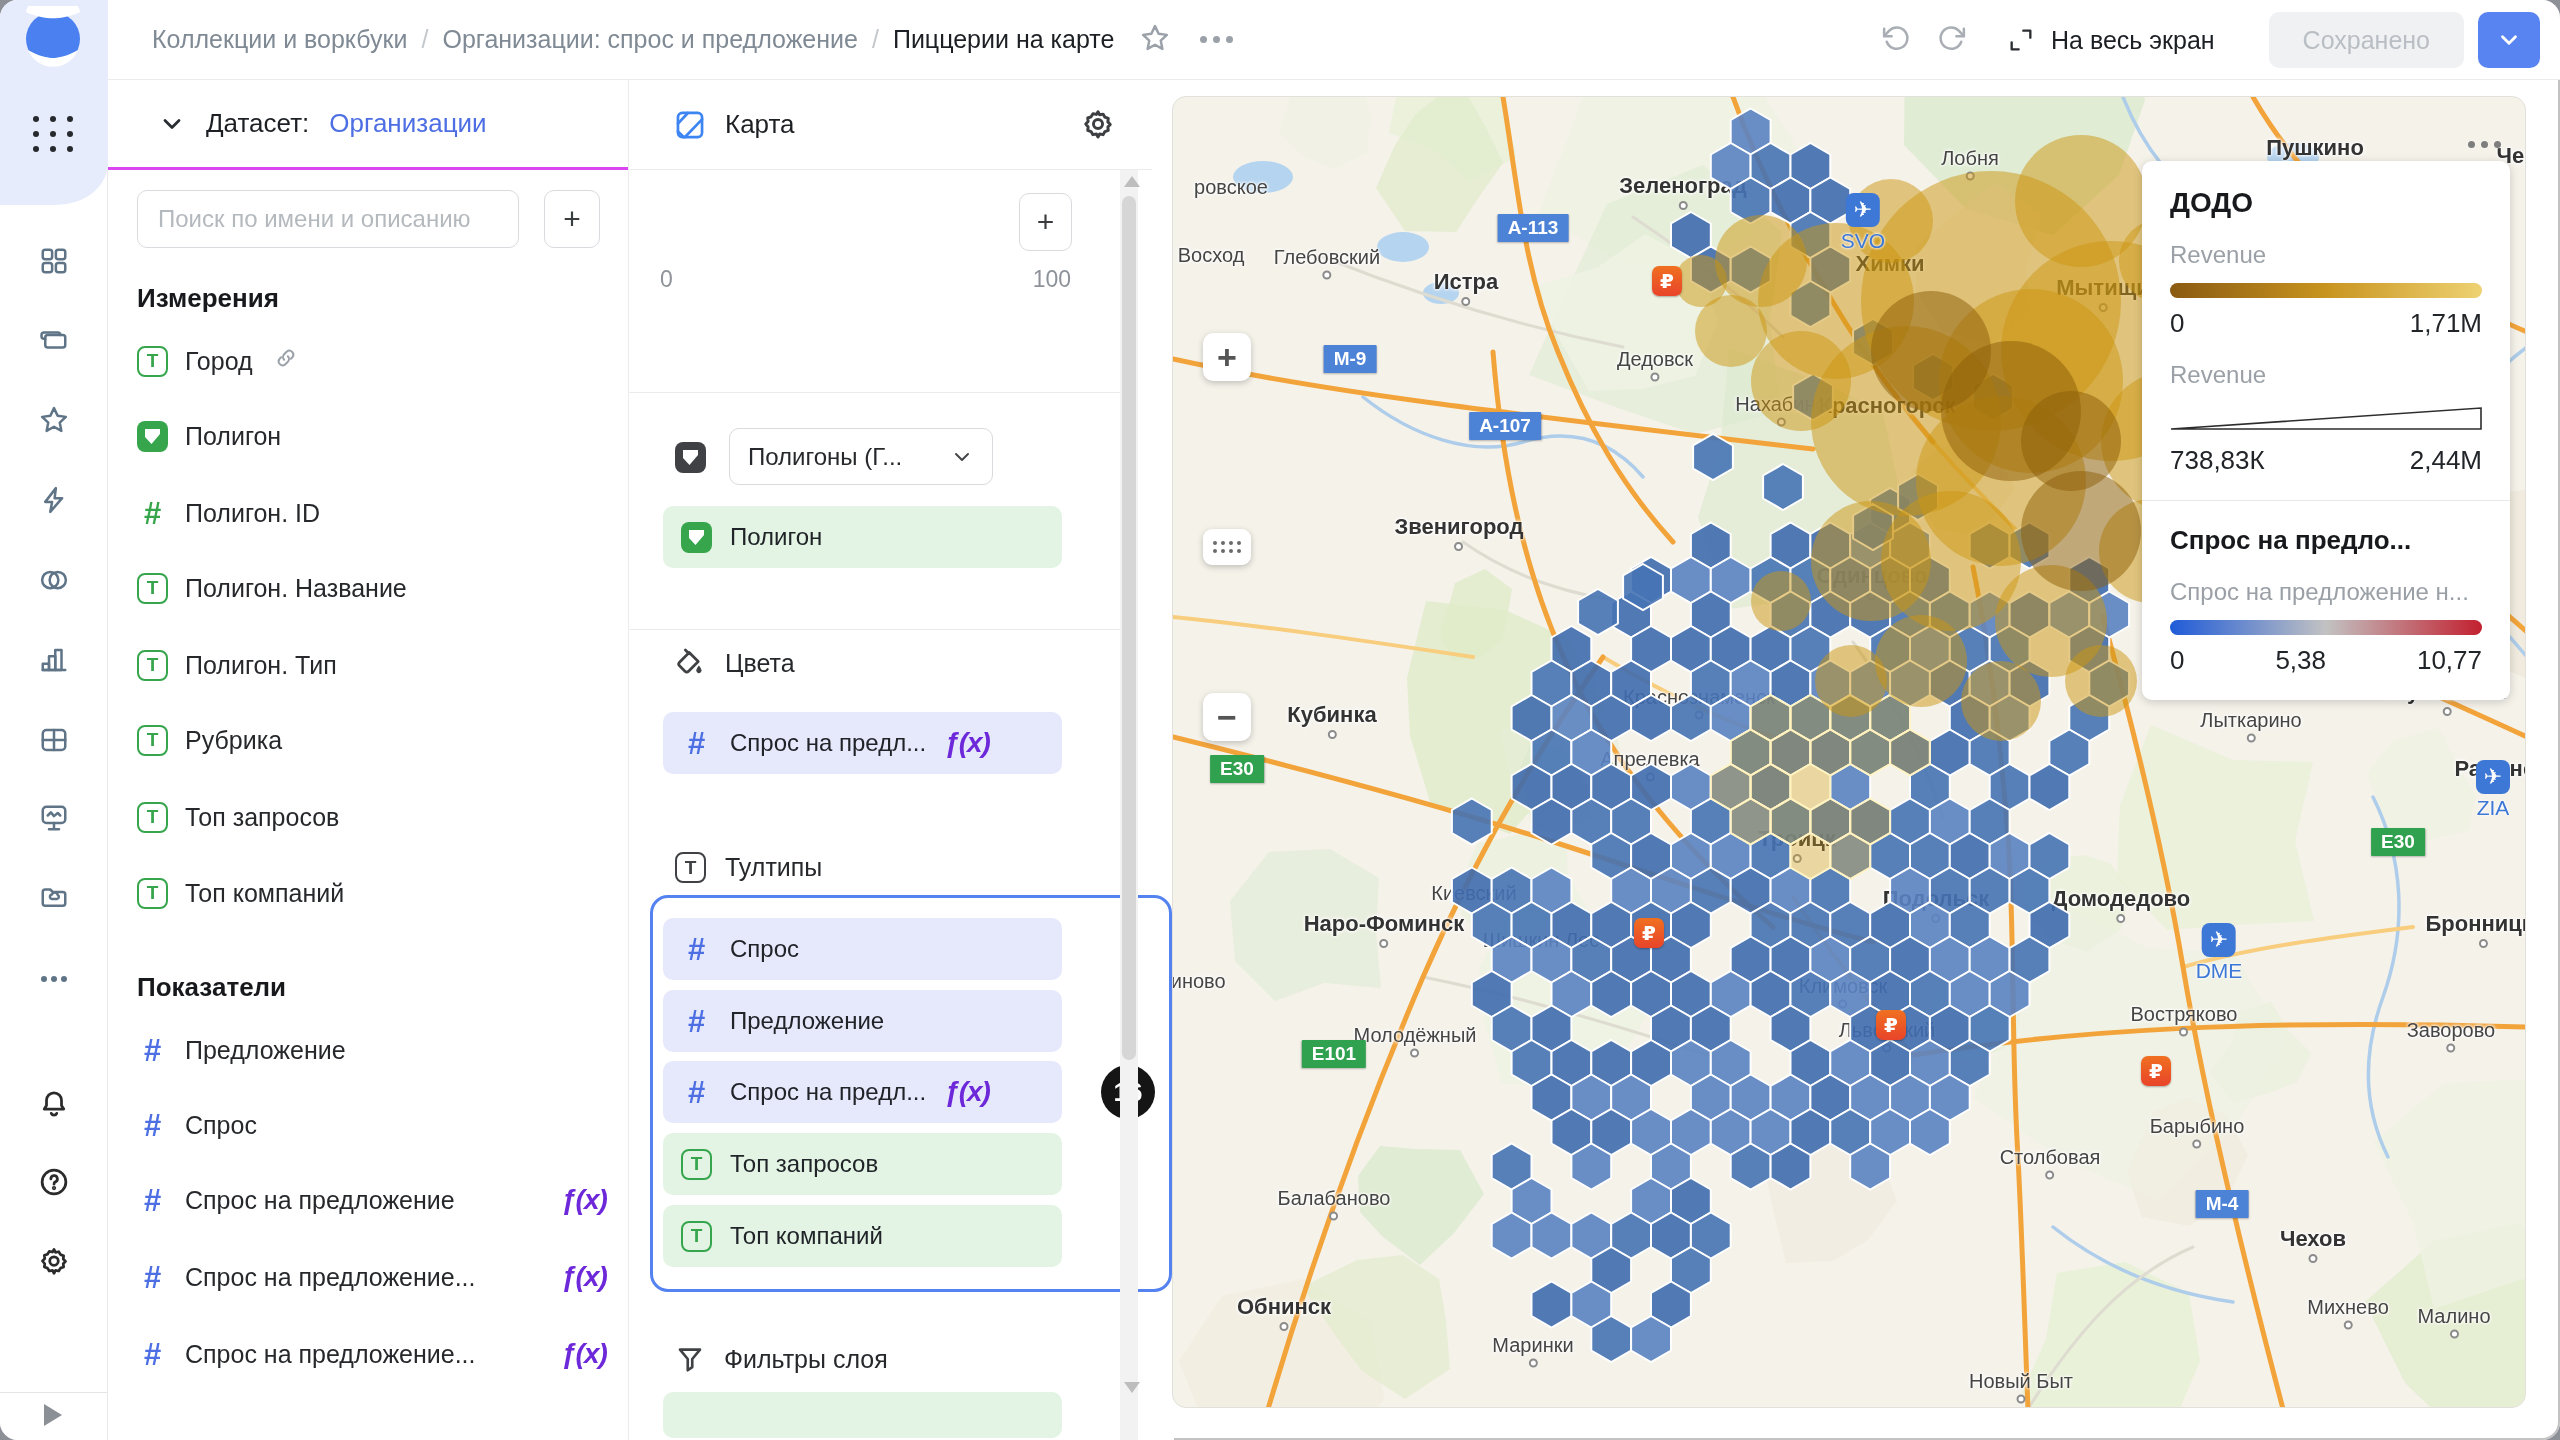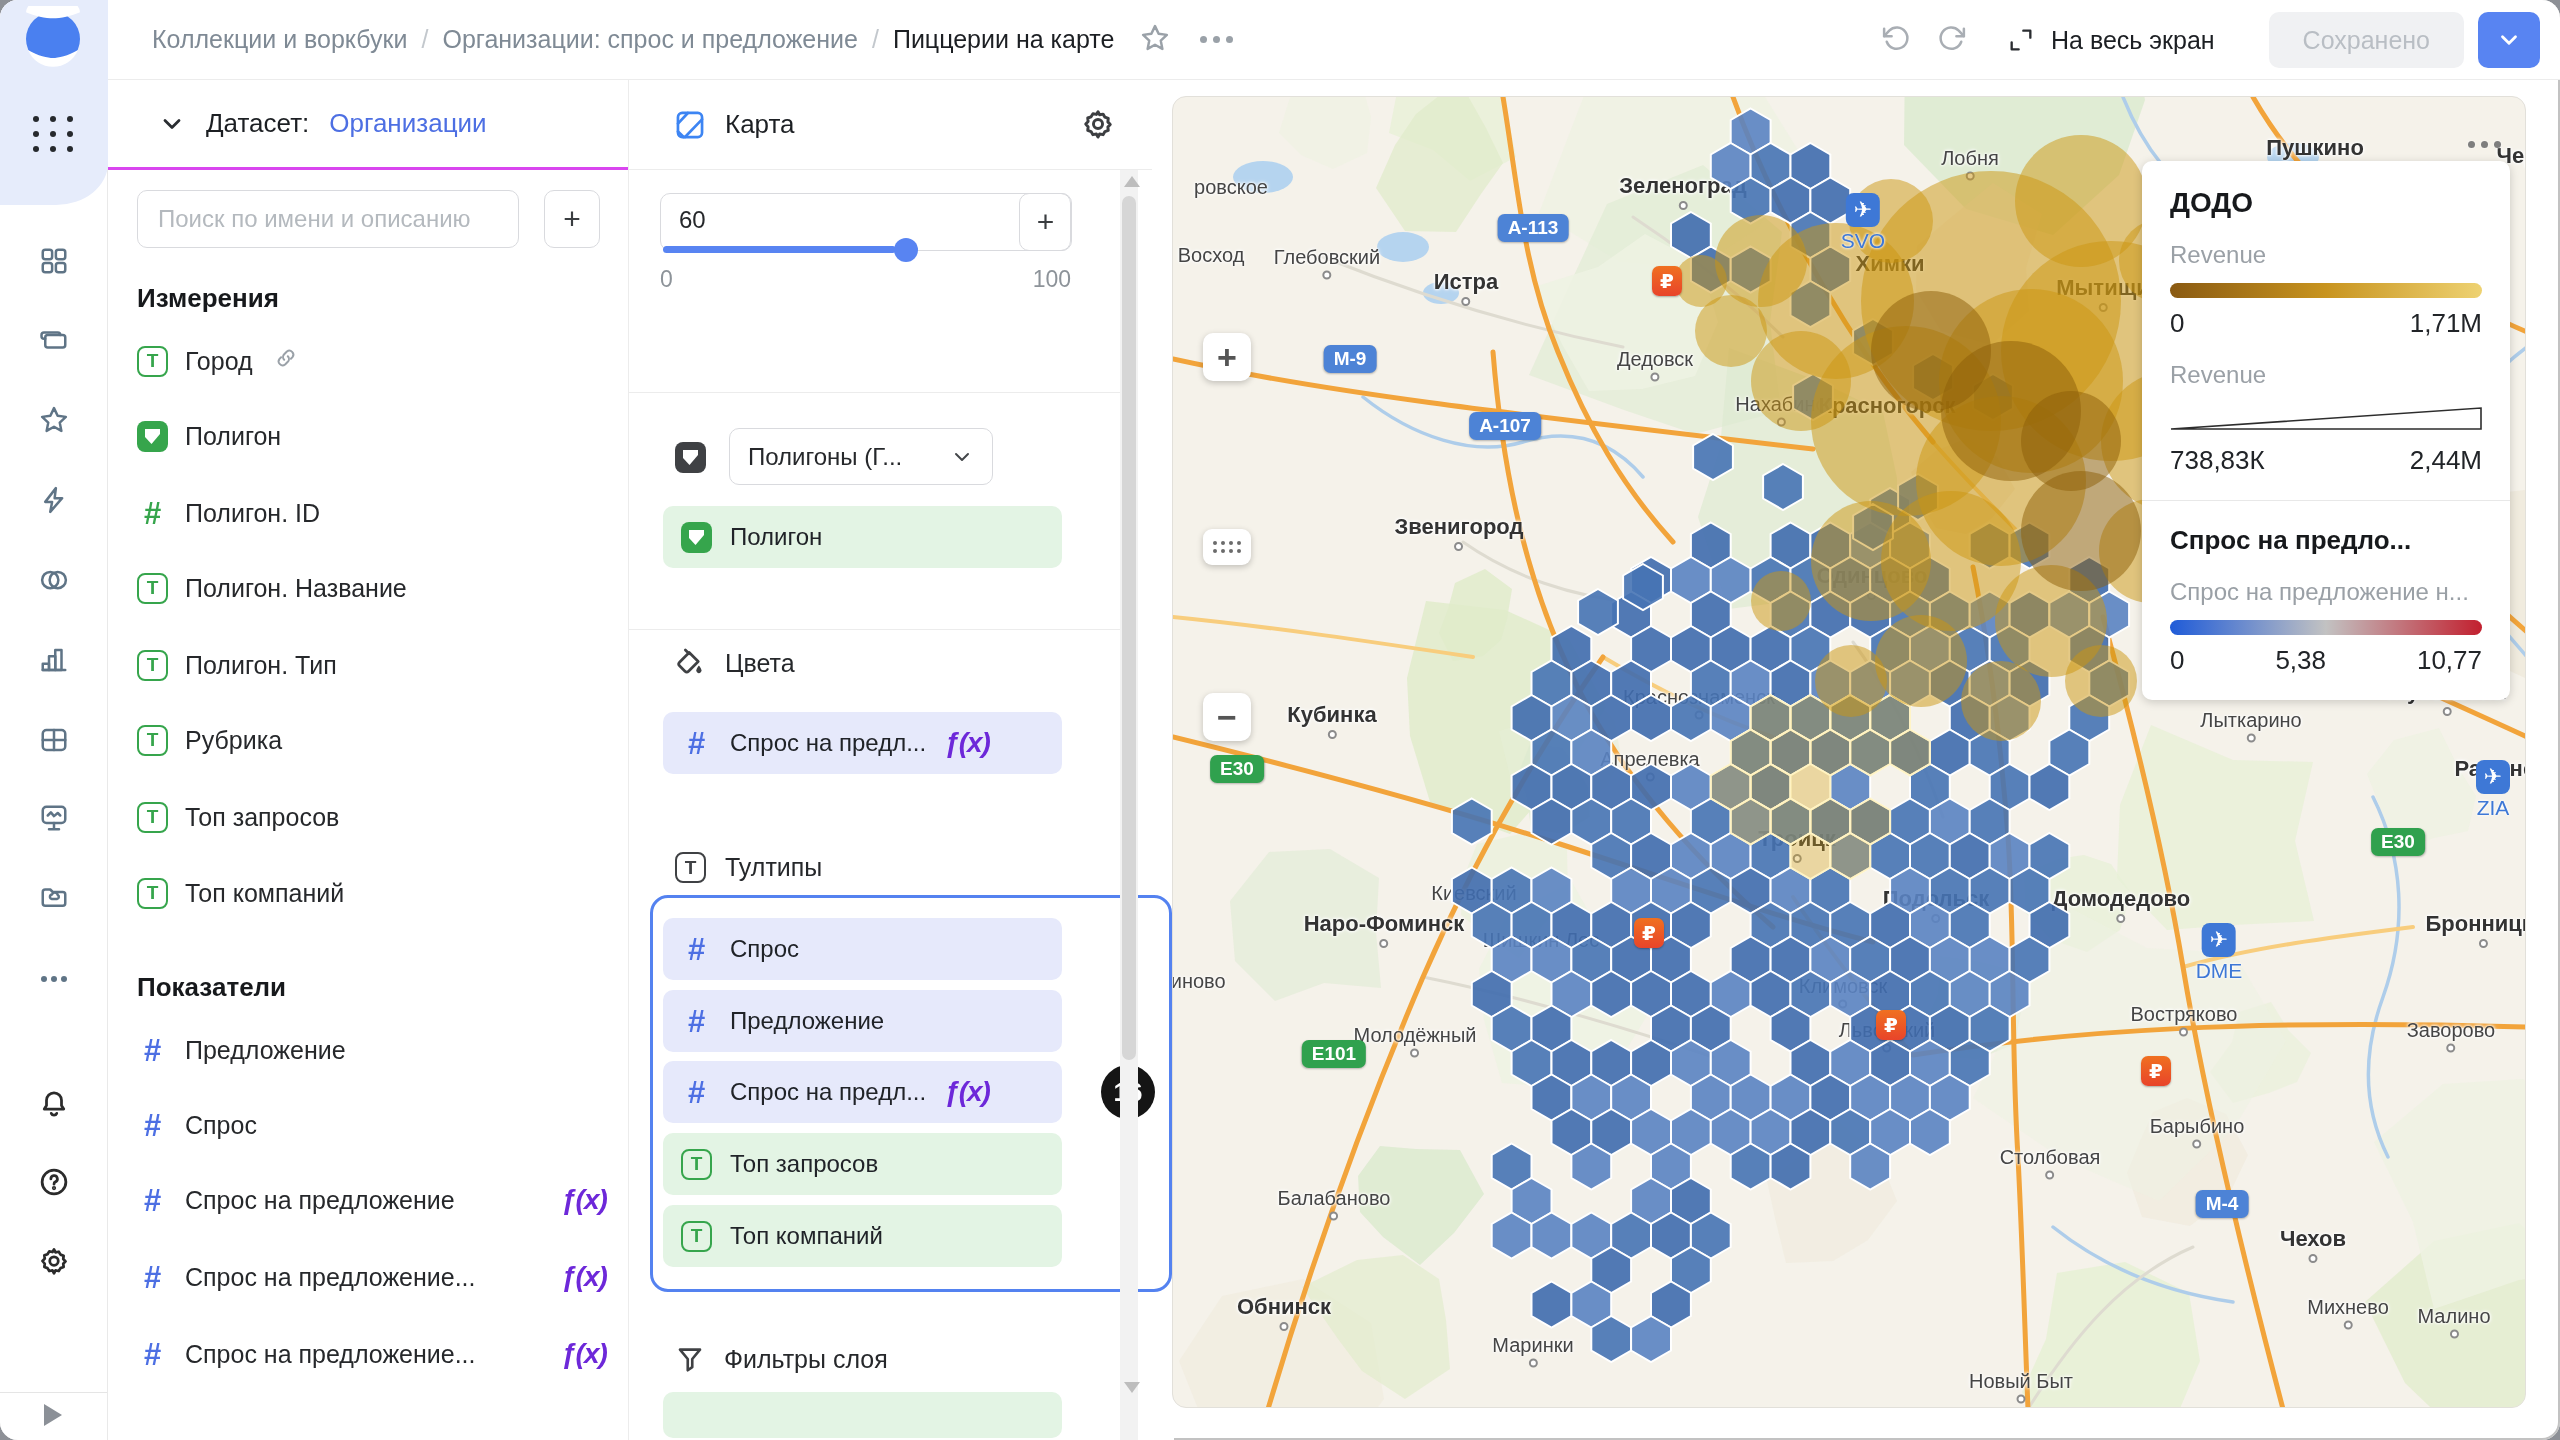--- a/index.html
+++ b/index.html
@@ -81,21 +81,21 @@
   .scr-arrow { position:absolute; left:495px; width:0; height:0; border-left:8px solid transparent; border-right:8px solid transparent; }
   .scr-up { top:96px; border-bottom:11px solid #bdbdbd; }
   .scr-dn { top:1302px; border-top:11px solid #bdbdbd; }
 
   
   .maparea { position:absolute; left:1172px; top:96px; width:1354px; height:1312px; border-radius:14px; overflow:hidden; background:#f5f2ea; border:1px solid #e2e0da; }
   .maparea svg.layer, .lay { position:absolute; left:0; top:0; width:1354px; height:1312px; }
   .maplabel { position:absolute; transform:translate(-50%,-50%); font-size:20px; color:#454545; white-space:nowrap; text-shadow:0 0 3px #fff,0 0 3px #fff,0 0 5px #fff; }
   .maplabel.b { font-weight:700; font-size:22px; color:#333; }
   .towndot { position:absolute; left:50%; top:100%; margin-top:2px; transform:translateX(-50%); width:9px; height:9px; border:2px solid #8b8b8b; border-radius:50%; background:#fff; }
-  .shield { position:absolute; transform:translate(-50%,-50%); padding:3px 10px; border-radius:7px; color:#fff; font-size:19px; font-weight:700; box-shadow:0 1px 2px rgba(0,0,0,.25); }
+  .shield { position:absolute; transform:translate(-50%,-50%); padding:3px 10px; border-radius:1px; color:#fff; font-size:19px; font-weight:700; box-shadow:0 1px 2px rgba(0,0,0,.25); }
   .shield.bluec { background:#4d83d6; }
   .shield.grnc { background:#30a14e; }
   .airport { position:absolute; transform:translate(-50%,-50%); text-align:center; }
   .airport .plane { width:34px; height:34px; margin:0 auto; background:#3e78d6; border-radius:8px; color:#fff; font-size:22px; line-height:34px; }
   .airport .code { margin-top:2px; color:#3e78d6; font-size:21px; font-weight:500; text-shadow:0 0 3px #fff,0 0 3px #fff; }
   .rubpin { position:absolute; transform:translate(-50%,-50%); width:30px; height:30px; background:linear-gradient(180deg,#f07020,#e8442a); border-radius:7px; color:#fff; font-size:20px; font-weight:700; text-align:center; line-height:30px; box-shadow:0 1px 2px rgba(0,0,0,.3); }
   .zbtn { position:absolute; left:30px; width:48px; height:48px; background:#fff; border-radius:10px; box-shadow:0 2px 6px rgba(0,0,0,.22); color:#555; font-size:34px; font-weight:700; display:flex; align-items:center; justify-content:center; }
   .zhandle { position:absolute; left:30px; width:48px; height:36px; background:#fff; border-radius:9px; box-shadow:0 2px 6px rgba(0,0,0,.22); display:grid; grid-template-columns:repeat(4,4px); grid-template-rows:repeat(2,4px); gap:4px; place-content:center; }
   .zhandle i { background:#6b6b6b; border-radius:50%; }
   .map-dots { position:absolute; left:1295px; top:44px; display:flex; gap:6px; }
@@ -338,27 +338,20 @@
         </svg>
       <span>Карта</span>
     </div>
     <span class="mp-gear"><svg class="si" width="32" height="32" viewBox="0 0 24 24" style="stroke-width:2.2">
           <circle cx="12" cy="12" r="3.4"></circle>
           <path d="M12 2.8l1.2 2.3 2.6-.5 1.4 2.3 2.5.9-.3 2.6 1.8 1.9-1.8 1.9.3 2.6-2.5.9-1.4 2.3-2.6-.5-1.2 2.3-1.2-2.3-2.6.5-1.4-2.3-2.5-.9.3-2.6L2.8 12l1.8-1.9-.3-2.6 2.5-.9 1.4-2.3 2.6.5z"></path>
         </svg></span>
 
     <button class="sq-btn" style="left:390px;top:113px;width:53px;height:58px">+</button>
 
-    <div class="opa-box">
-      <span class="val">60</span>
-      <div class="opa-track">
-          <div class="opa-fill" id="opaFill" style="width: calc(60% - 10px);"></div>
-          <div class="opa-knob" id="opaKnob" style="left: calc(60% - 12px);"></div>
-        </div>
-    </div>
     <div class="opa-lbls">
       <span>0</span>
       <span>100</span>
     </div>
     <div class="mp-div" style="top:312px"></div>
 
     <span class="fic" style="position:absolute;left:46px;top:362px">
       <svg width="31" height="31" viewBox="0 0 31 31">
           <rect width="31" height="31" rx="8" fill="#3f4144"></rect>
           <path d="M8 8h15v5l-8.5 10L8 16z" fill="#fff"></path>

